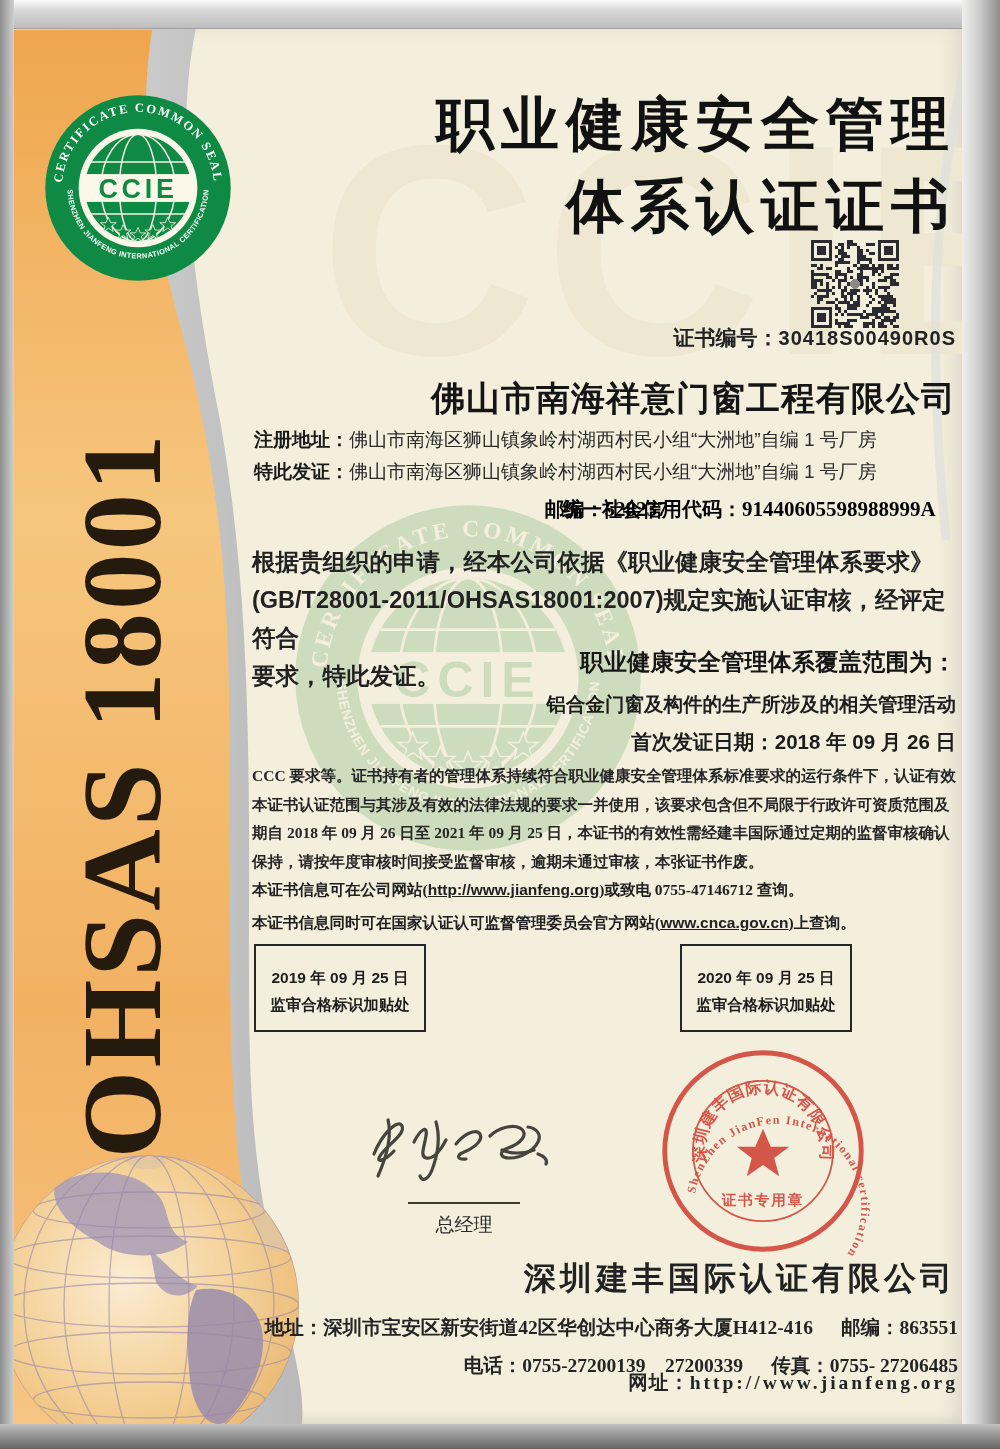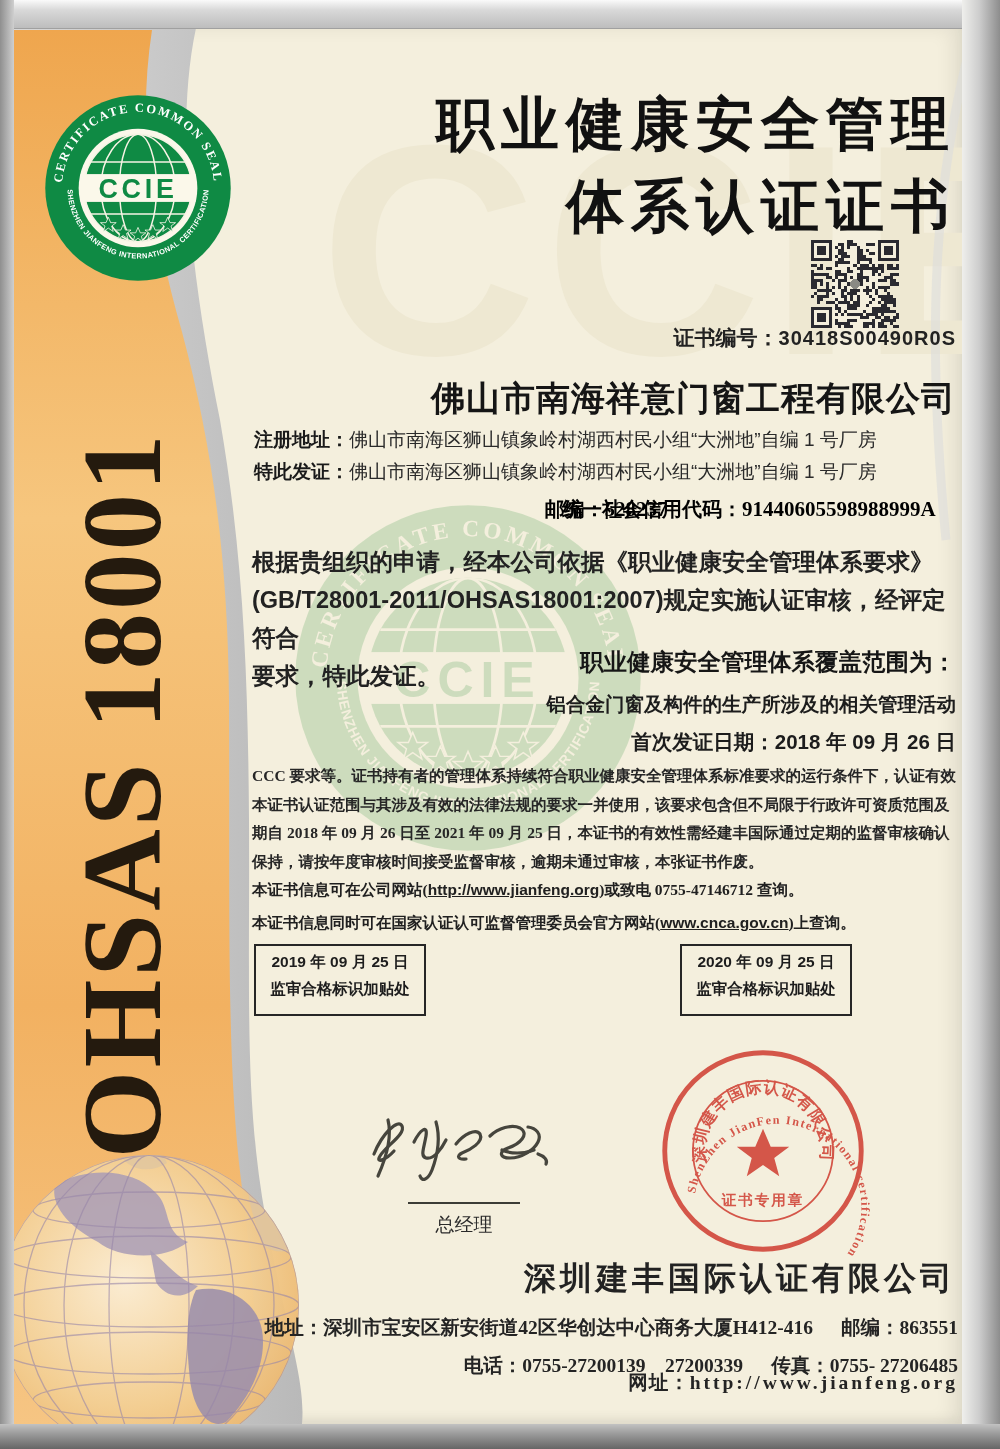--- a/index.html
+++ b/index.html
@@ -51,21 +51,21 @@
   .para{top:543px;left:252px;width:706px;font-size:23.5px;line-height:38px;color:#222;font-weight:600;}
   .scopeh{top:646px;font-size:23.5px;font-weight:bold;color:#161616;}
   .scopet{top:691px;font-size:19.5px;font-weight:600;}
   .firsti{top:728px;font-size:20.5px;font-weight:bold;}
   .fine{left:252px;width:706px;font-size:15.5px;line-height:28.5px;color:#262626;font-weight:600;}
   .f1{top:762px;} 
   .info{left:252px;width:706px;font-size:15.5px;font-weight:bold;color:#202020;}
   .i1{top:880px;} .i2{top:913px;}
   .info .url{font-family:"Liberation Sans",sans-serif;text-decoration:underline;}
   .abox{position:absolute;z-index:6;width:168px;height:62px;border:2px solid #262626;
-    text-align:center;padding-top:6px;}
+    text-align:center;padding-top:22px;}
   .abox .d{font-size:15.5px;font-weight:bold;color:#1d1d1d;font-family:"Liberation Sans",sans-serif;}
   .abox .l{font-size:15.5px;font-weight:600;color:#1d1d1d;margin-top:6px;}
   .b1{left:254px;top:944px;} .b2{left:680px;top:944px;}
   .sig{position:absolute;left:352px;top:1096px;z-index:6;}
   .sigline{position:absolute;left:408px;top:1202px;width:112px;height:2px;background:#3c3c36;z-index:6;}
   .sigtitle{top:1212px;left:408px;width:112px;text-align:center;font-size:19px;color:#2a2a2a;}
   .stamp{position:absolute;left:656px;top:1044px;z-index:7;opacity:.92;}
   .issuer{top:1257px;font-size:32px;font-weight:bold;letter-spacing:4px;color:#222;}
   .foot{left:252px;width:706px;font-weight:bold;color:#242424;}
   .fa{top:1314px;font-size:19.5px;}

